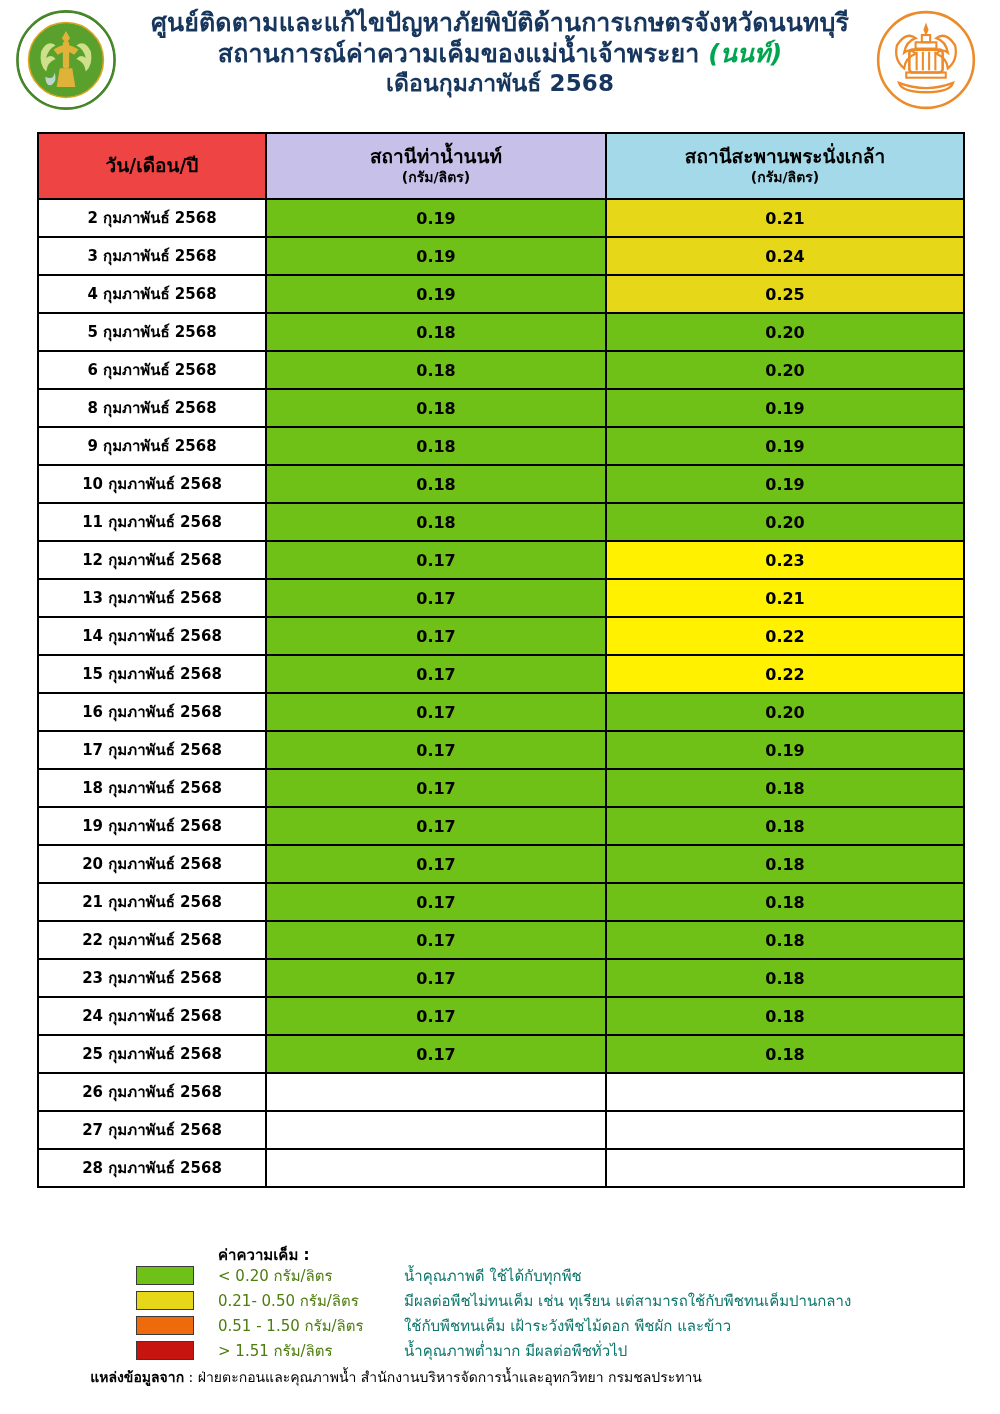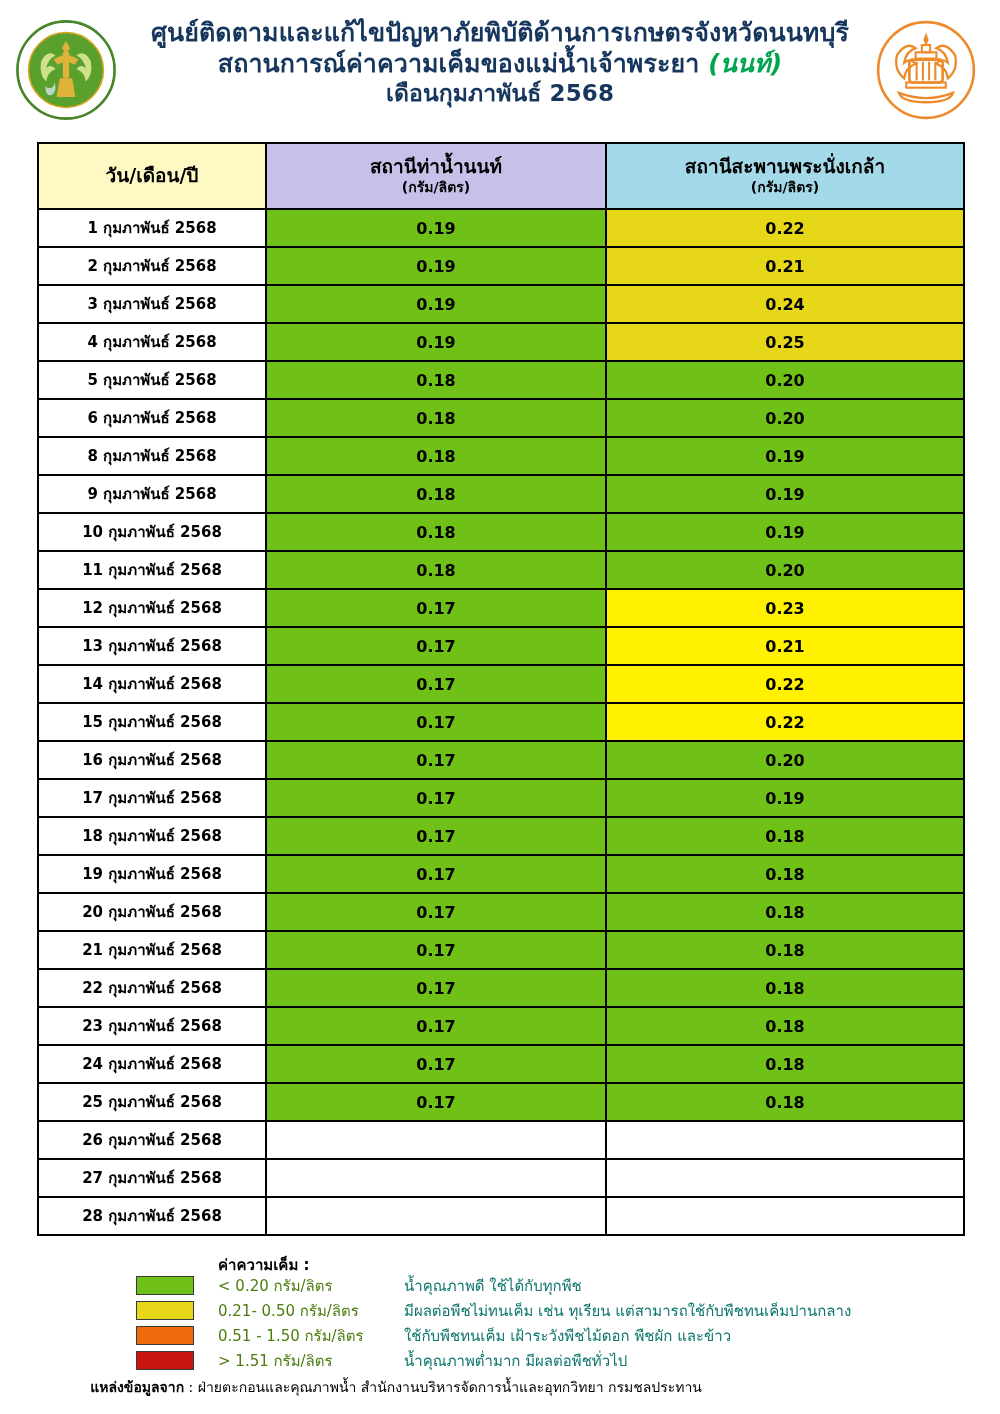--- a/index.html
+++ b/index.html
@@ -11,21 +11,20 @@
     font-family: "DejaVu Sans", "Liberation Sans", sans-serif;
     overflow: hidden;
   }
   .page { position: relative; width: 1000px; height: 1414px; }
 
   
   .header {
     position: relative;
     height: 122px;
     padding-top: 8px;
-    margin-top: 10px;
   }
   .logo {
     position: absolute;
     top: 8px;
     width: 104px; height: 104px;
   }
   .logo-left  { left: 14px; }
   .logo-right { right: 22px; }
   .logo svg { display: block; width: 100%; height: 100%; }
 
@@ -65,21 +64,21 @@
   }
   col.c-date { width: 228px; }
   col.c-st1  { width: 340px; }
   col.c-st2  { width: 358px; }
 
   th.h-date, th.h-st1, th.h-st2 {
     height: 66px;
     font-weight: bold;
     color: #000000;
   }
-  th.h-date { background: #fef9c3; font-size: 21px; }
+  th.h-date { background: #ef4444; font-size: 21px; }
   th.h-st1  { background: #C7C0E8; }
   th.h-st2  { background: #A3D9E8; }
   .h-name { font-size: 19px; font-weight: bold; display: block; line-height: 1.15; }
   .h-unit { font-size: 14px; font-weight: bold; display: block; line-height: 1.3; }
 
   td.date-cell {
     background: #FFFFFF;
     height: 38px;
     font-size: 15px;
     font-weight: bold;
@@ -215,25 +214,20 @@
             <span class="h-name">สถานีท่าน้ำนนท์</span>
             <span class="h-unit">(กรัม/ลิตร)</span>
           </th>
           <th class="h-st2">
             <span class="h-name">สถานีสะพานพระนั่งเกล้า</span>
             <span class="h-unit">(กรัม/ลิตร)</span>
           </th>
         </tr>
       </thead>
       <tbody id="table-body">
-          <tr>
-            <td class="date-cell">1 กุมภาพันธ์ 2568</td>
-            <td class="val-cell lvl-green">0.19</td>
-            <td class="val-cell lvl-yellow">0.22</td>
-          </tr>
           <tr>
             <td class="date-cell">2 กุมภาพันธ์ 2568</td>
             <td class="val-cell lvl-green">0.19</td>
             <td class="val-cell lvl-yellow">0.21</td>
           </tr>
           <tr>
             <td class="date-cell">3 กุมภาพันธ์ 2568</td>
             <td class="val-cell lvl-green">0.19</td>
             <td class="val-cell lvl-yellow">0.24</td>
           </tr>

